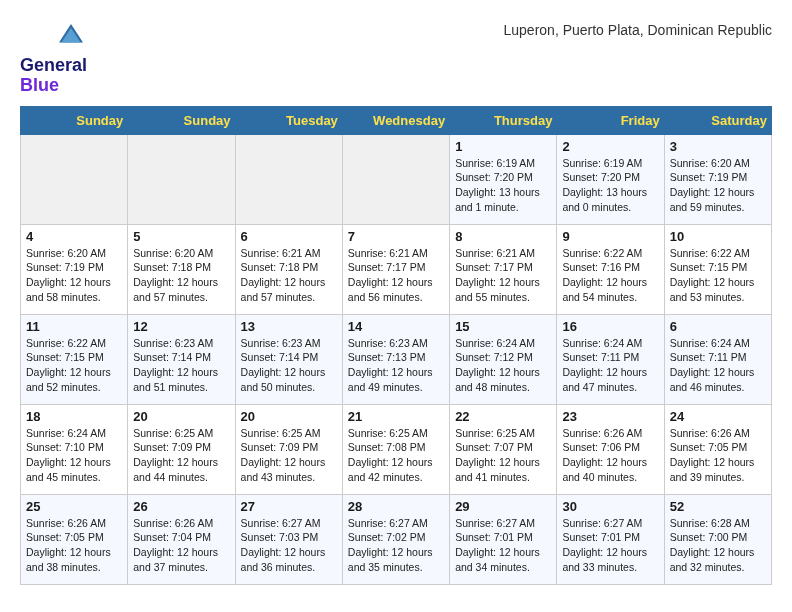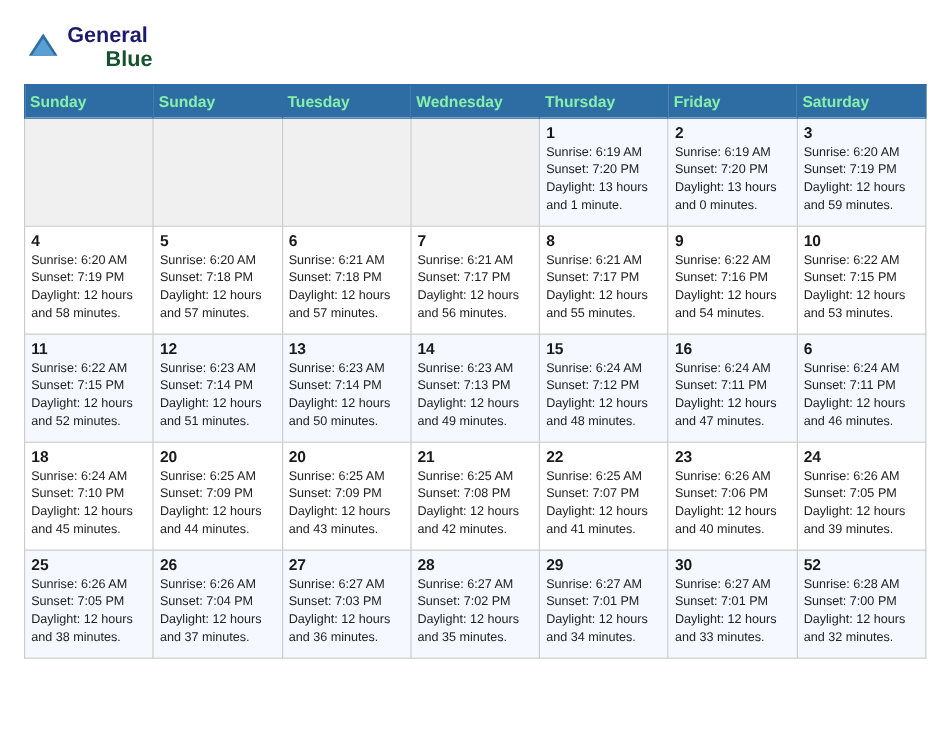--- a/index.html
+++ b/index.html
@@ -11,22 +11,23 @@
       padding: 20px;
     }
     .header-section {
       display: flex;
       justify-content: space-between;
       align-items: flex-start;
       margin-bottom: 10px;
     }
     .logo {
       display: flex;
-      align-items: center;
+      align-items: flex-end;
       gap: 4px;
+      flex-direction: column;
     }
     .logo-text {
       font-size: 18px;
       font-weight: bold;
       color: #1a1a6e;
       line-height: 1.1;
     }
     .logo-icon {
       width: 32px;
       height: 32px;
@@ -44,23 +45,23 @@
       color: #333;
       margin-top: 2px;
     }
     table {
       width: 100%;
       border-collapse: collapse;
       font-size: 11px;
     }
     thead tr th {
       background-color: #2e6da4;
-      color: #86efac;
+      color: #fde047;
       padding: 6px 4px;
-      text-align: left;
+      text-align: right;
       font-size: 13px;
       font-weight: bold;
       border: 1px solid #2e6da4;
     }
     tbody tr td {
       vertical-align: top;
       border: 1px solid #ccc;
       padding: 4px 5px;
       height: 90px;
       width: 107px;
@@ -89,24 +90,25 @@
 <body>
 
 <div class="header-section">
   <div class="logo">
     <svg class="logo-icon" viewBox="0 0 40 40">
       <polygon points="20,5 35,28 5,28" fill="#2e6da4"></polygon>
       <polygon points="20,10 32,28 8,28" fill="#5a9fd4"></polygon>
     </svg>
     <div class="logo-text">
       <div>General</div>
-      <div style="color:#14532d;margin-left:32px;">Blue</div>
+      <div style="color:#6d28d9;">Blue</div>
     </div>
   </div>
   <div class="title-section">
+    <div class="location">Luperon, Puerto Plata, Dominican Republic</div>
   </div>
 </div>
 
 <table>
   <thead>
     <tr>
     <th>Sunday</th>
         <th>Sunday</th>
         <th>Tuesday</th>
         <th>Wednesday</th>

